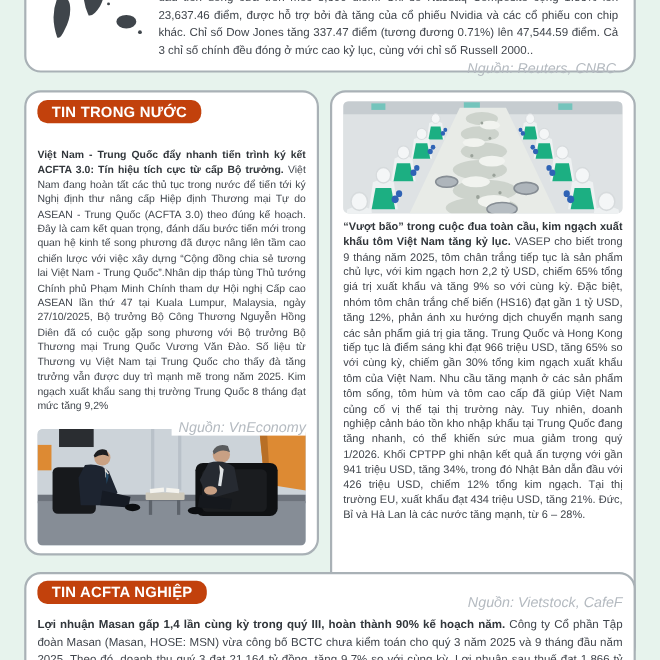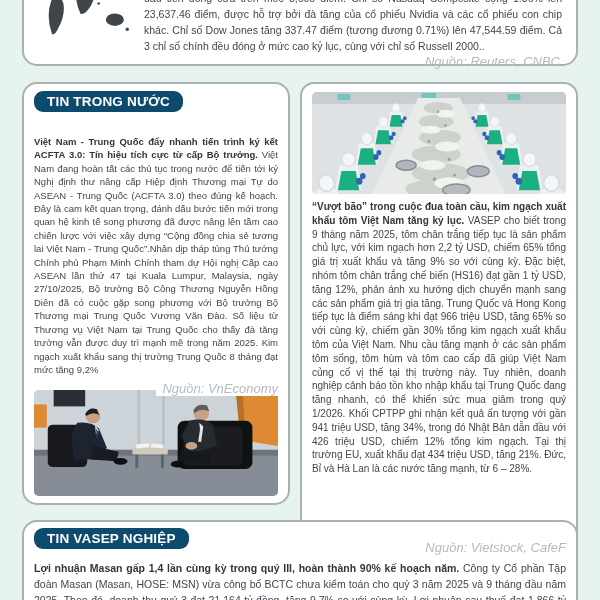--- a/index.html
+++ b/index.html
@@ -6,21 +6,21 @@
   #page{
     position:relative;width:600px;height:600px;overflow:hidden;
     background:#e7f3ed;
     font-family:"Liberation Sans","DejaVu Sans",sans-serif;
   }
   .card{
     position:absolute;background:#ffffff;border:2px solid #a9b1b6;
     border-radius:15px;box-sizing:border-box;
   }
   .badge{
-    display:inline-block;background:#0c4a6e;color:#fff;font-weight:bold;
+    display:inline-block;background:#c2410c;color:#fff;font-weight:bold;
     border-radius:9px;padding:3px 13px;font-size:13.5px;letter-spacing:.2px;
     white-space:nowrap;
   }
   .jtext{
     color:#41464d;text-align:justify;margin:0;
   }
   .lead{font-weight:bold;color:#31363b;}
   .source{
     color:#b4bac0;font-size:13px;font-style:italic;white-space:nowrap;
   }
@@ -178,19 +178,19 @@
         <use href="#wkrL" transform="translate(238,68) scale(-1.3,1.3)"></use>
         <use href="#wkrL" transform="translate(262,92) scale(-1.5,1.5)"></use>
       </svg>
     </div>
     <p class="jtext" id="shrimp-text"><b class="lead">“Vượt bão” trong cuộc đua toàn cầu, kim ngạch xuất khẩu tôm Việt Nam tăng kỷ lục.</b><span> VASEP cho biết trong 9 tháng năm 2025, tôm chân trắng tiếp tục là sản phẩm chủ lực, với kim ngạch hơn 2,2 tỷ USD, chiếm 65% tổng giá trị xuất khẩu và tăng 9% so với cùng kỳ. Đặc biệt, nhóm tôm chân trắng chế biến (HS16) đạt gần 1 tỷ USD, tăng 12%, phản ánh xu hướng dịch chuyển mạnh sang các sản phẩm giá trị gia tăng. Trung Quốc và Hong Kong tiếp tục là điểm sáng khi đạt 966 triệu USD, tăng 65% so với cùng kỳ, chiếm gần 30% tổng kim ngạch xuất khẩu tôm của Việt Nam. Nhu cầu tăng mạnh ở các sản phẩm tôm sống, tôm hùm và tôm cao cấp đã giúp Việt Nam củng cố vị thế tại thị trường này. Tuy nhiên, doanh nghiệp cảnh báo tồn kho nhập khẩu tại Trung Quốc đang tăng nhanh, có thể khiến sức mua giảm trong quý 1/2026. Khối CPTPP ghi nhận kết quả ấn tượng với gần 941 triệu USD, tăng 34%, trong đó Nhật Bản dẫn đầu với 426 triệu USD, chiếm 12% tổng kim ngạch. Tại thị trường EU, xuất khẩu đạt 434 triệu USD, tăng 21%. Đức, Bỉ và Hà Lan là các nước tăng mạnh, từ 6 – 28%.</span></p>
     <div class="source" id="shrimp-source">Nguồn: VnEconomy</div>
   </div>
 
   <div class="card" id="business-card">
     <div id="business-head">
-      <span class="badge">TIN VASEP NGHIỆP</span>
+      <span class="badge">TIN ACFTA NGHIỆP</span>
       <span class="source">Nguồn: Vietstock, CafeF</span>
     </div>
     <p class="jtext" id="business-text"><b class="lead">Lợi nhuận Masan gấp 1,4 lần cùng kỳ trong quý III, hoàn thành 90% kế hoạch năm.</b><span> Công ty Cổ phần Tập đoàn Masan (Masan, HOSE: MSN) vừa công bố BCTC chưa kiểm toán cho quý 3 năm 2025 và 9 tháng đầu năm 2025. Theo đó, doanh thu quý 3 đạt 21.164 tỷ đồng, tăng 9,7% so với cùng kỳ, Lợi nhuận sau thuế đạt 1.866 tỷ đồng, gấp 1,4 lần so với cùng kỳ; Doanh thu 9 tháng đầu năm đạt 59.376 tỷ đồng (tăng 9% so với cùng kỳ; LNST đạt</span></p>
   </div>
 
 </div>
 
 </body></html>

